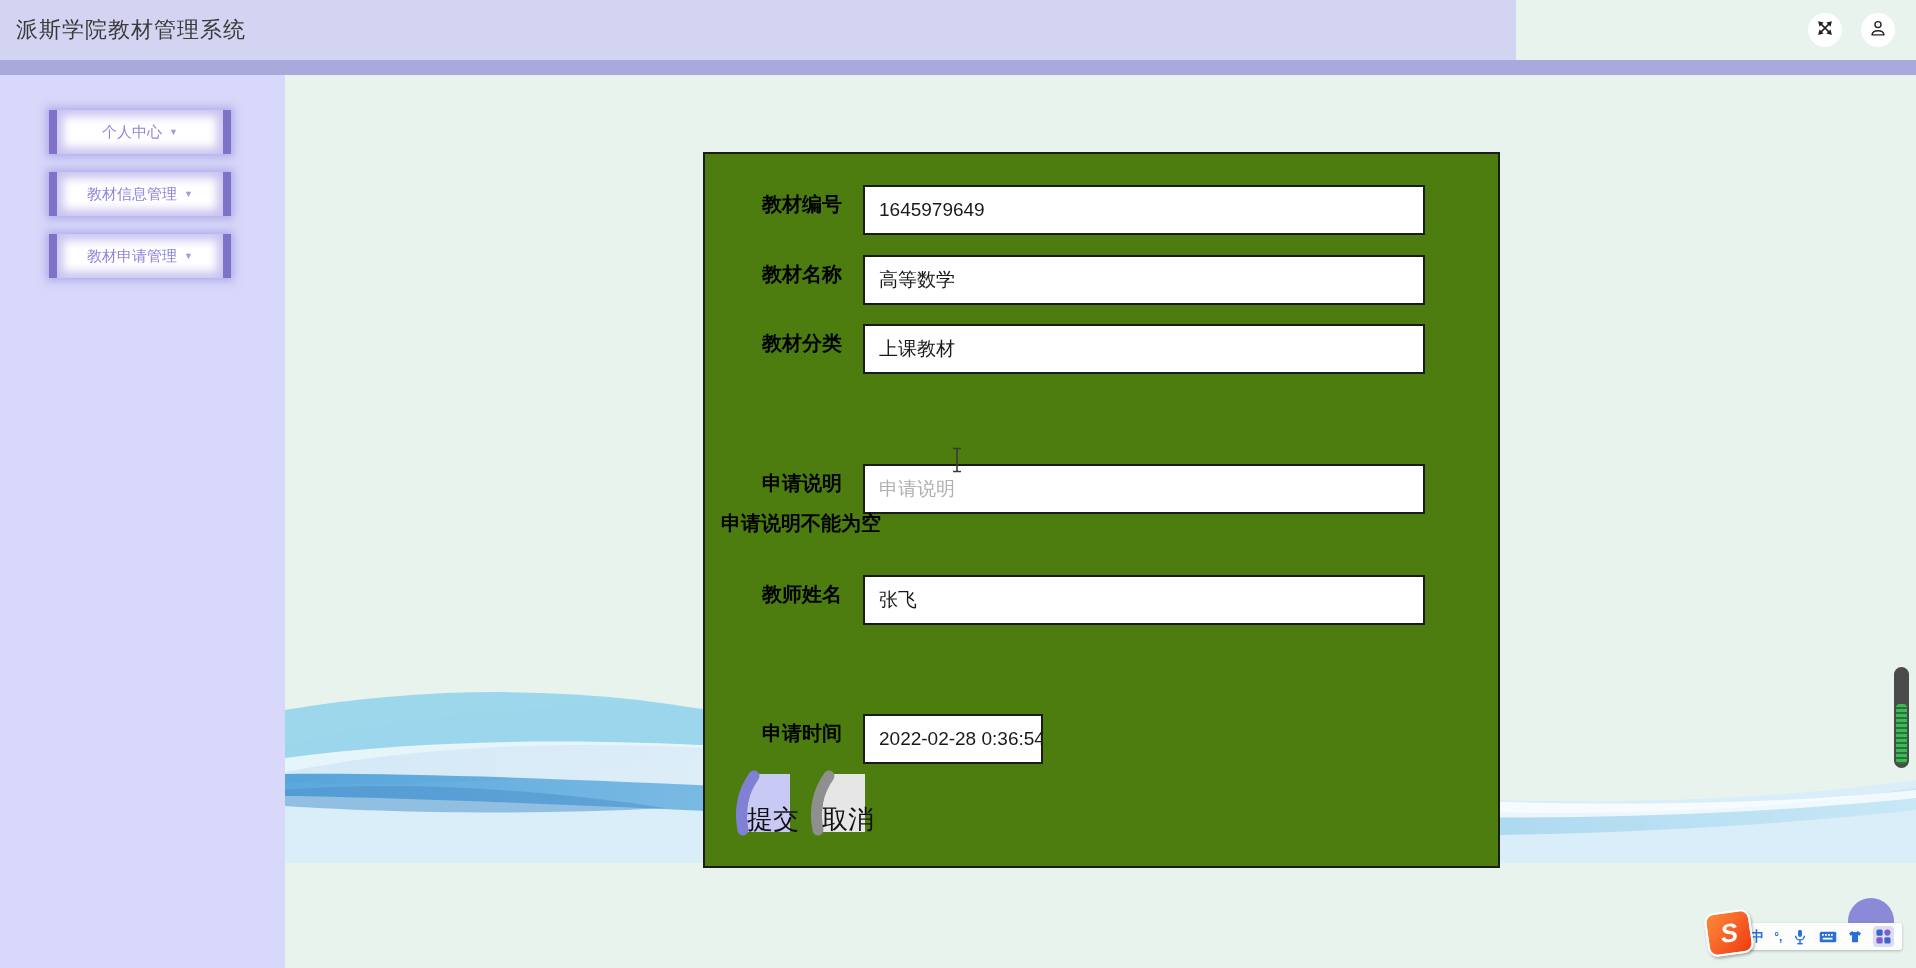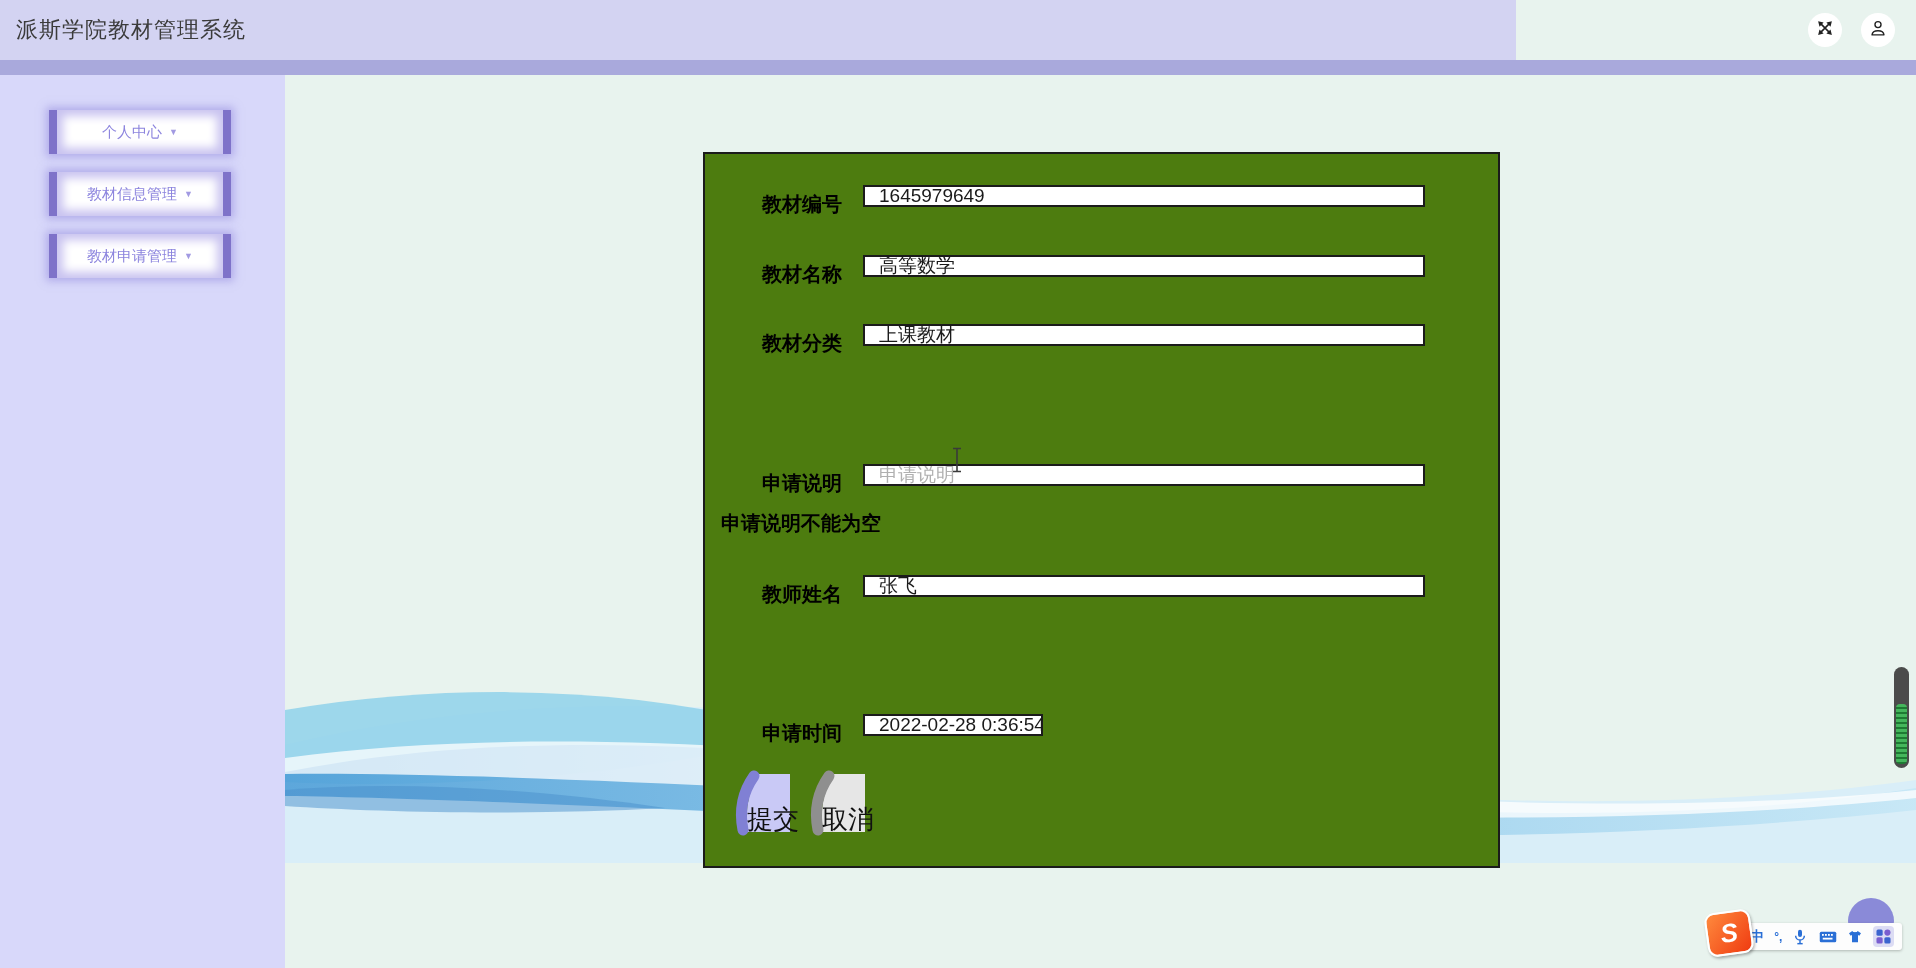--- a/index.html
+++ b/index.html
@@ -26,21 +26,21 @@
   .sbtn .caret{font-size:9px;margin-left:7px;color:#a29ae2;}
   
   .main{position:absolute;left:285px;top:75px;width:1631px;height:893px;background:#e8f3ee;}
   .waves{position:absolute;left:0;top:565px;width:1631px;height:223px;z-index:1;}
   
   .panel{position:absolute;left:418px;top:40px;width:797px;height:716px;background:#4d7c0f;
          border:2px solid #1b1b1b;box-sizing:border-box;z-index:2;margin-top:37px;}
   .row{position:absolute;left:0;width:100%;height:38px;}
   .flabel{position:absolute;left:0;top:0;width:137px;line-height:38px;text-align:right;
           font-size:20px;font-weight:700;color:#000;}
-  .finput{position:absolute;left:158px;top:0;width:562px;height:22px;box-sizing:border-box;
+  .finput{position:absolute;left:158px;top:0;width:562px;height:50px;box-sizing:border-box;
           border:2px solid #1b1b1b;background:#fff;font-size:19px;color:#1a1a1a;padding:0 0 0 14px;
           font-family:"Liberation Sans","DejaVu Sans",sans-serif;outline:none;}
   .finput::placeholder{color:#b0b0b0;opacity:1;}
   .finput.narrow{width:180px;padding-left:14px;}
   .error{position:absolute;left:16px;top:356px;font-size:20px;font-weight:700;color:#000;}
   
   .abtn{position:absolute;top:620px;width:56px;height:58px;cursor:pointer;}
   .abtn svg{position:absolute;left:0;top:0;overflow:visible;}
   .abtn .btxt{position:absolute;left:13px;top:16px;line-height:58px;font-size:26px;color:#111;white-space:nowrap;z-index:2;}
   .abtn.submit{left:29px;}

